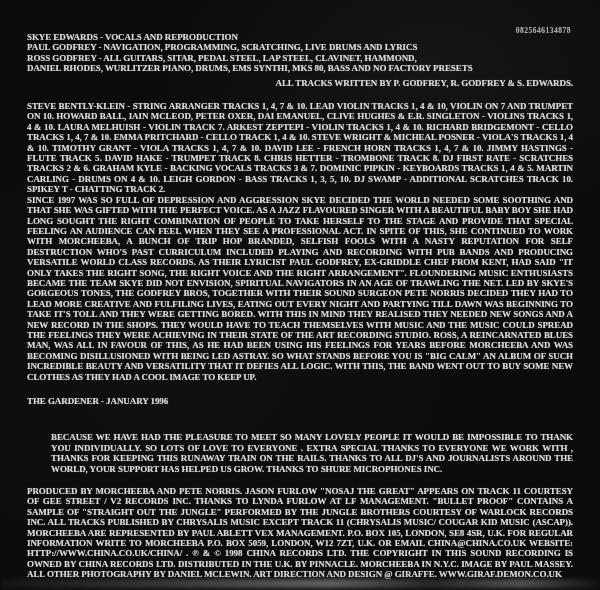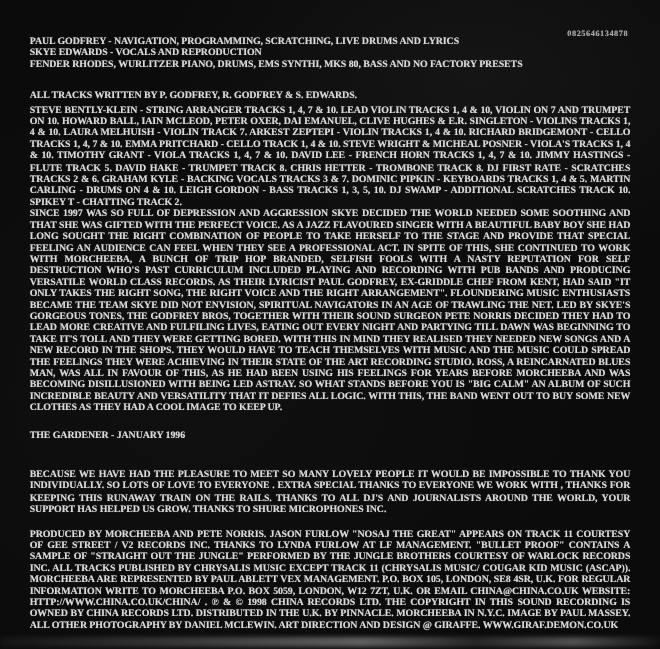--- a/index.html
+++ b/index.html
@@ -38,25 +38,25 @@
     font-weight: 700;
     line-height: 10.4px;
     letter-spacing: -0.08px;
     text-shadow: 0 0 0.8px rgba(235,235,235,0.55);
   }
   .para {
     text-align: justify;
     text-justify: inter-word;
   }
   .line-block div { white-space: nowrap; }
-  .written-by   { margin-top: 18px; }
-  .session     { margin-top: 3px; }
+  .written-by   { margin-top: 4px; text-align: right; }
+  .session     { margin-top: 13px; }
   .story       { }
   .sign-off    { margin-top: 14px; }
-  .thanks      { margin-top: 26px; }
+  .thanks      { margin-top: 26px; margin-left: 24px; }
   .production  { margin-top: 12px; }
   .bottom-edge {
     position: absolute;
     left: 0;
     right: 0;
     bottom: 2px;
     height: 9px;
     background: linear-gradient(90deg,
       rgba(70,70,70,0.15) 0%,
       rgba(125,125,125,0.40) 28%,
@@ -70,23 +70,24 @@
 </head>
 <body>
 
 <div id="sleeve">
 
   <div class="catalog">0825646134878</div>
 
   <div class="content">
 
     <div class="line-block">
+      <div>SKYE EDWARDS - VOCALS AND REPRODUCTION</div>
       <div>PAUL GODFREY - NAVIGATION, PROGRAMMING, SCRATCHING, LIVE DRUMS AND LYRICS</div>
-      <div>SKYE EDWARDS - VOCALS AND REPRODUCTION</div>
-      <div>FENDER RHODES, WURLITZER PIANO, DRUMS, EMS SYNTHI, MKS 80, BASS AND NO FACTORY PRESETS</div>
+      <div>ROSS GODFREY - ALL GUITARS, SITAR, PEDAL STEEL, LAP STEEL, CLAVINET, HAMMOND,</div>
+      <div>DANIEL RHODES, WURLITZER PIANO, DRUMS, EMS SYNTHI, MKS 80, BASS AND NO FACTORY PRESETS</div>
     </div>
 
     <div class="written-by">ALL TRACKS WRITTEN BY P. GODFREY, R. GODFREY &amp; S. EDWARDS.</div>
 
     <div class="para session">STEVE BENTLY-KLEIN - STRING ARRANGER TRACKS 1, 4, 7 &amp; 10. LEAD VIOLIN TRACKS 1, 4 &amp; 10, VIOLIN ON 7 AND TRUMPET ON 10. HOWARD BALL, IAIN MCLEOD, PETER OXER, DAI EMANUEL, CLIVE HUGHES &amp; E.R. SINGLETON - VIOLINS TRACKS 1, 4 &amp; 10. LAURA MELHUISH - VIOLIN TRACK 7. ARKEST ZEPTEPI - VIOLIN TRACKS 1, 4 &amp; 10. RICHARD BRIDGEMONT - CELLO TRACKS 1, 4, 7 &amp; 10. EMMA PRITCHARD - CELLO TRACK 1, 4 &amp; 10. STEVE WRIGHT &amp; MICHEAL POSNER - VIOLA'S TRACKS 1, 4 &amp; 10. TIMOTHY GRANT - VIOLA TRACKS 1, 4, 7 &amp; 10. DAVID LEE - FRENCH HORN TRACKS 1, 4, 7 &amp; 10. JIMMY HASTINGS - FLUTE TRACK 5. DAVID HAKE - TRUMPET TRACK 8. CHRIS HETTER - TROMBONE TRACK 8. DJ FIRST RATE - SCRATCHES TRACKS 2 &amp; 6. GRAHAM KYLE - BACKING VOCALS TRACKS 3 &amp; 7. DOMINIC PIPKIN - KEYBOARDS TRACKS 1, 4 &amp; 5. MARTIN CARLING - DRUMS ON 4 &amp; 10. LEIGH GORDON - BASS TRACKS 1, 3, 5, 10. DJ SWAMP - ADDITIONAL SCRATCHES TRACK 10. SPIKEY T - CHATTING TRACK 2.</div>
 
     <div class="para story">SINCE 1997 WAS SO FULL OF DEPRESSION AND AGGRESSION SKYE DECIDED THE WORLD NEEDED SOME SOOTHING AND THAT SHE WAS GIFTED WITH THE PERFECT VOICE. AS A JAZZ FLAVOURED SINGER WITH A BEAUTIFUL BABY BOY SHE HAD LONG SOUGHT THE RIGHT COMBINATION OF PEOPLE TO TAKE HERSELF TO THE STAGE AND PROVIDE THAT SPECIAL FEELING AN AUDIENCE CAN FEEL WHEN THEY SEE A PROFESSIONAL ACT. IN SPITE OF THIS, SHE CONTINUED TO WORK WITH MORCHEEBA, A BUNCH OF TRIP HOP BRANDED, SELFISH FOOLS WITH A NASTY REPUTATION FOR SELF DESTRUCTION WHO'S PAST CURRICULUM INCLUDED PLAYING AND RECORDING WITH PUB BANDS AND PRODUCING VERSATILE WORLD CLASS RECORDS. AS THEIR LYRICIST PAUL GODFREY, EX-GRIDDLE CHEF FROM KENT, HAD SAID "IT ONLY TAKES THE RIGHT SONG, THE RIGHT VOICE AND THE RIGHT ARRANGEMENT". FLOUNDERING MUSIC ENTHUSIASTS BECAME THE TEAM SKYE DID NOT ENVISION, SPIRITUAL NAVIGATORS IN AN AGE OF TRAWLING THE NET. LED BY SKYE'S GORGEOUS TONES, THE GODFREY BROS, TOGETHER WITH THEIR SOUND SURGEON PETE NORRIS DECIDED THEY HAD TO LEAD MORE CREATIVE AND FULFILING LIVES, EATING OUT EVERY NIGHT AND PARTYING TILL DAWN WAS BEGINNING TO TAKE IT'S TOLL AND THEY WERE GETTING BORED. WITH THIS IN MIND THEY REALISED THEY NEEDED NEW SONGS AND A NEW RECORD IN THE SHOPS. THEY WOULD HAVE TO TEACH THEMSELVES WITH MUSIC AND THE MUSIC COULD SPREAD THE FEELINGS THEY WERE ACHIEVING IN THEIR STATE OF THE ART RECORDING STUDIO. ROSS, A REINCARNATED BLUES MAN, WAS ALL IN FAVOUR OF THIS, AS HE HAD BEEN USING HIS FEELINGS FOR YEARS BEFORE MORCHEEBA AND WAS BECOMING DISILLUSIONED WITH BEING LED ASTRAY. SO WHAT STANDS BEFORE YOU IS "BIG CALM" AN ALBUM OF SUCH INCREDIBLE BEAUTY AND VERSATILITY THAT IT DEFIES ALL LOGIC. WITH THIS, THE BAND WENT OUT TO BUY SOME NEW CLOTHES AS THEY HAD A COOL IMAGE TO KEEP UP.</div>
 
     <div class="sign-off">THE GARDENER - JANUARY 1996</div>
 

